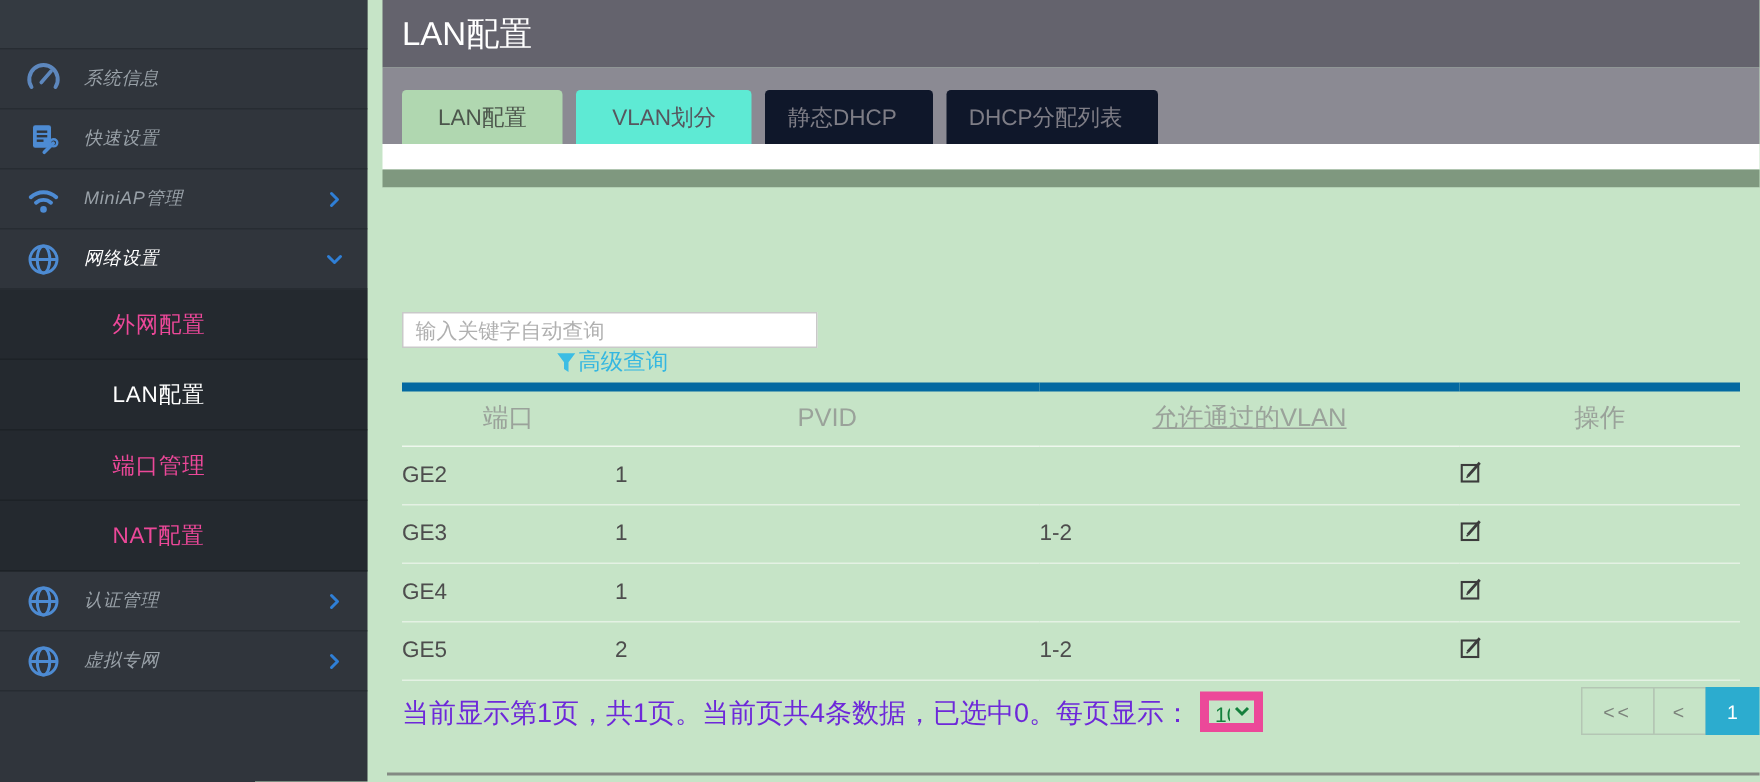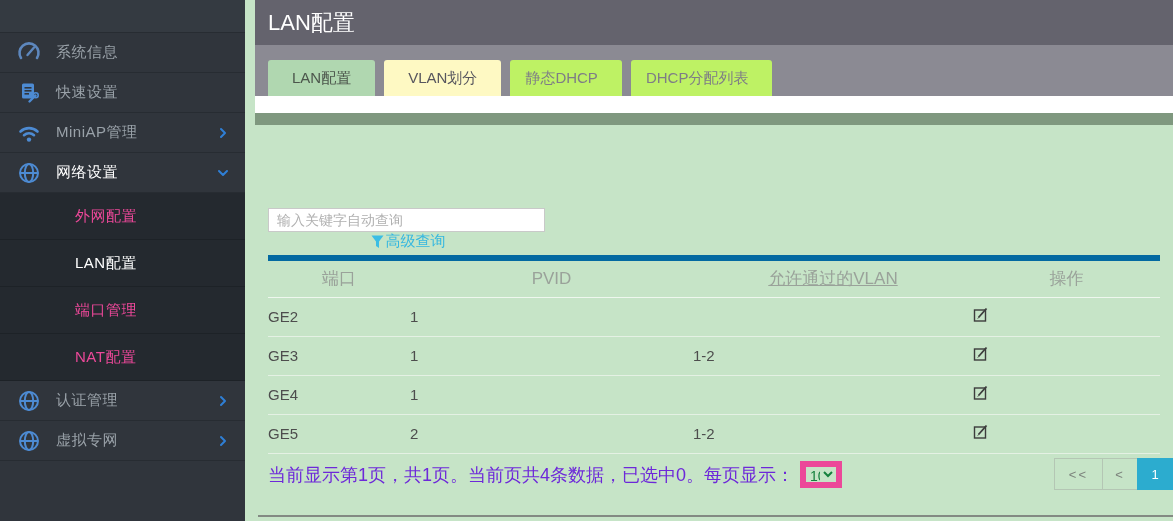--- a/index.html
+++ b/index.html
@@ -7,39 +7,39 @@
     font-family:"Liberation Sans","DejaVu Sans",sans-serif; background:#c6e4c7; }
 
   
   .sidebar { position:absolute; left:0; top:0; width:245px; height:521px;
     background:#30353c; overflow:hidden; }
   .side-top { height:33px; border-bottom:1px solid #272c32; background:#343a41; }
   .side-item { height:40px; display:flex; align-items:center; padding:0 14px 0 16px;
     border-bottom:1px solid #272c32; cursor:pointer; }
   .side-item .ic { width:26px; height:24px; margin-right:14px; flex:0 0 26px;
     display:flex; align-items:center; justify-content:center; }
-  .side-item .lbl { color:#99a1a8; font-size:15px; flex:1; letter-spacing:0.5px; }
+  .side-item .lbl { color:#99a1a8; font-size:12px; flex:1; letter-spacing:0.5px;font-style:italic; }
   .side-item.active .lbl { color:#ffffff; }
   .side-item .chev { width:16px; height:16px; }
   .submenu { background:#24292f; }
   .sub-item { height:47px; display:flex; align-items:center; padding-left:75px;
     border-bottom:1px solid #1d2227; cursor:pointer; }
   .sub-item .lbl { color:#ec4899; font-size:15px; letter-spacing:0.5px; }
   .sub-item.active .lbl { color:#ffffff; }
 
   
   .main { position:absolute; left:255px; top:0; width:918px; height:521px; background:#c6e4c7; }
   .page-header { height:45px; background:#64636d; display:flex; align-items:center; padding-left:13px; }
   .page-title { color:#ffffff; font-size:22px; }
   .tab-bar { height:51px; background:#8b8a93; display:flex; align-items:flex-end; padding-left:13px; }
   .tab { height:36px; padding:0 24px; display:flex; align-items:center;
     font-size:15px; margin-right:9px; border-radius:3px 3px 0 0; cursor:pointer; }
   .tab.green { background:#b0d7b0; color:#4c564c; }
-  .tab.active { background:#fef9c3; color:#57565e; }
-  .tab.gray  { background:#bef264; color:#7e7d86;padding-left:15px; }
+  .tab.active { background:#5eead4; color:#57565e; }
+  .tab.gray  { background:#0f172a; color:#7e7d86;padding-left:15px; }
   .white-strip { height:17px; background:#ffffff; }
   .olive-strip { height:12px; background:#7f987f; }
 
   .content { position:relative; height:396px; background:#c6e4c7; }
 
   
   .search-row { position:absolute; left:13px; top:83px; display:flex; align-items:center;flex-direction:column; }
   .search-input { width:277px; height:24px; border:1px solid #c9c9c9; background:#ffffff;
     font-size:14px; padding:0 8px; color:#555; outline:none; }
   .search-input::placeholder { color:#b0b0b0; }

